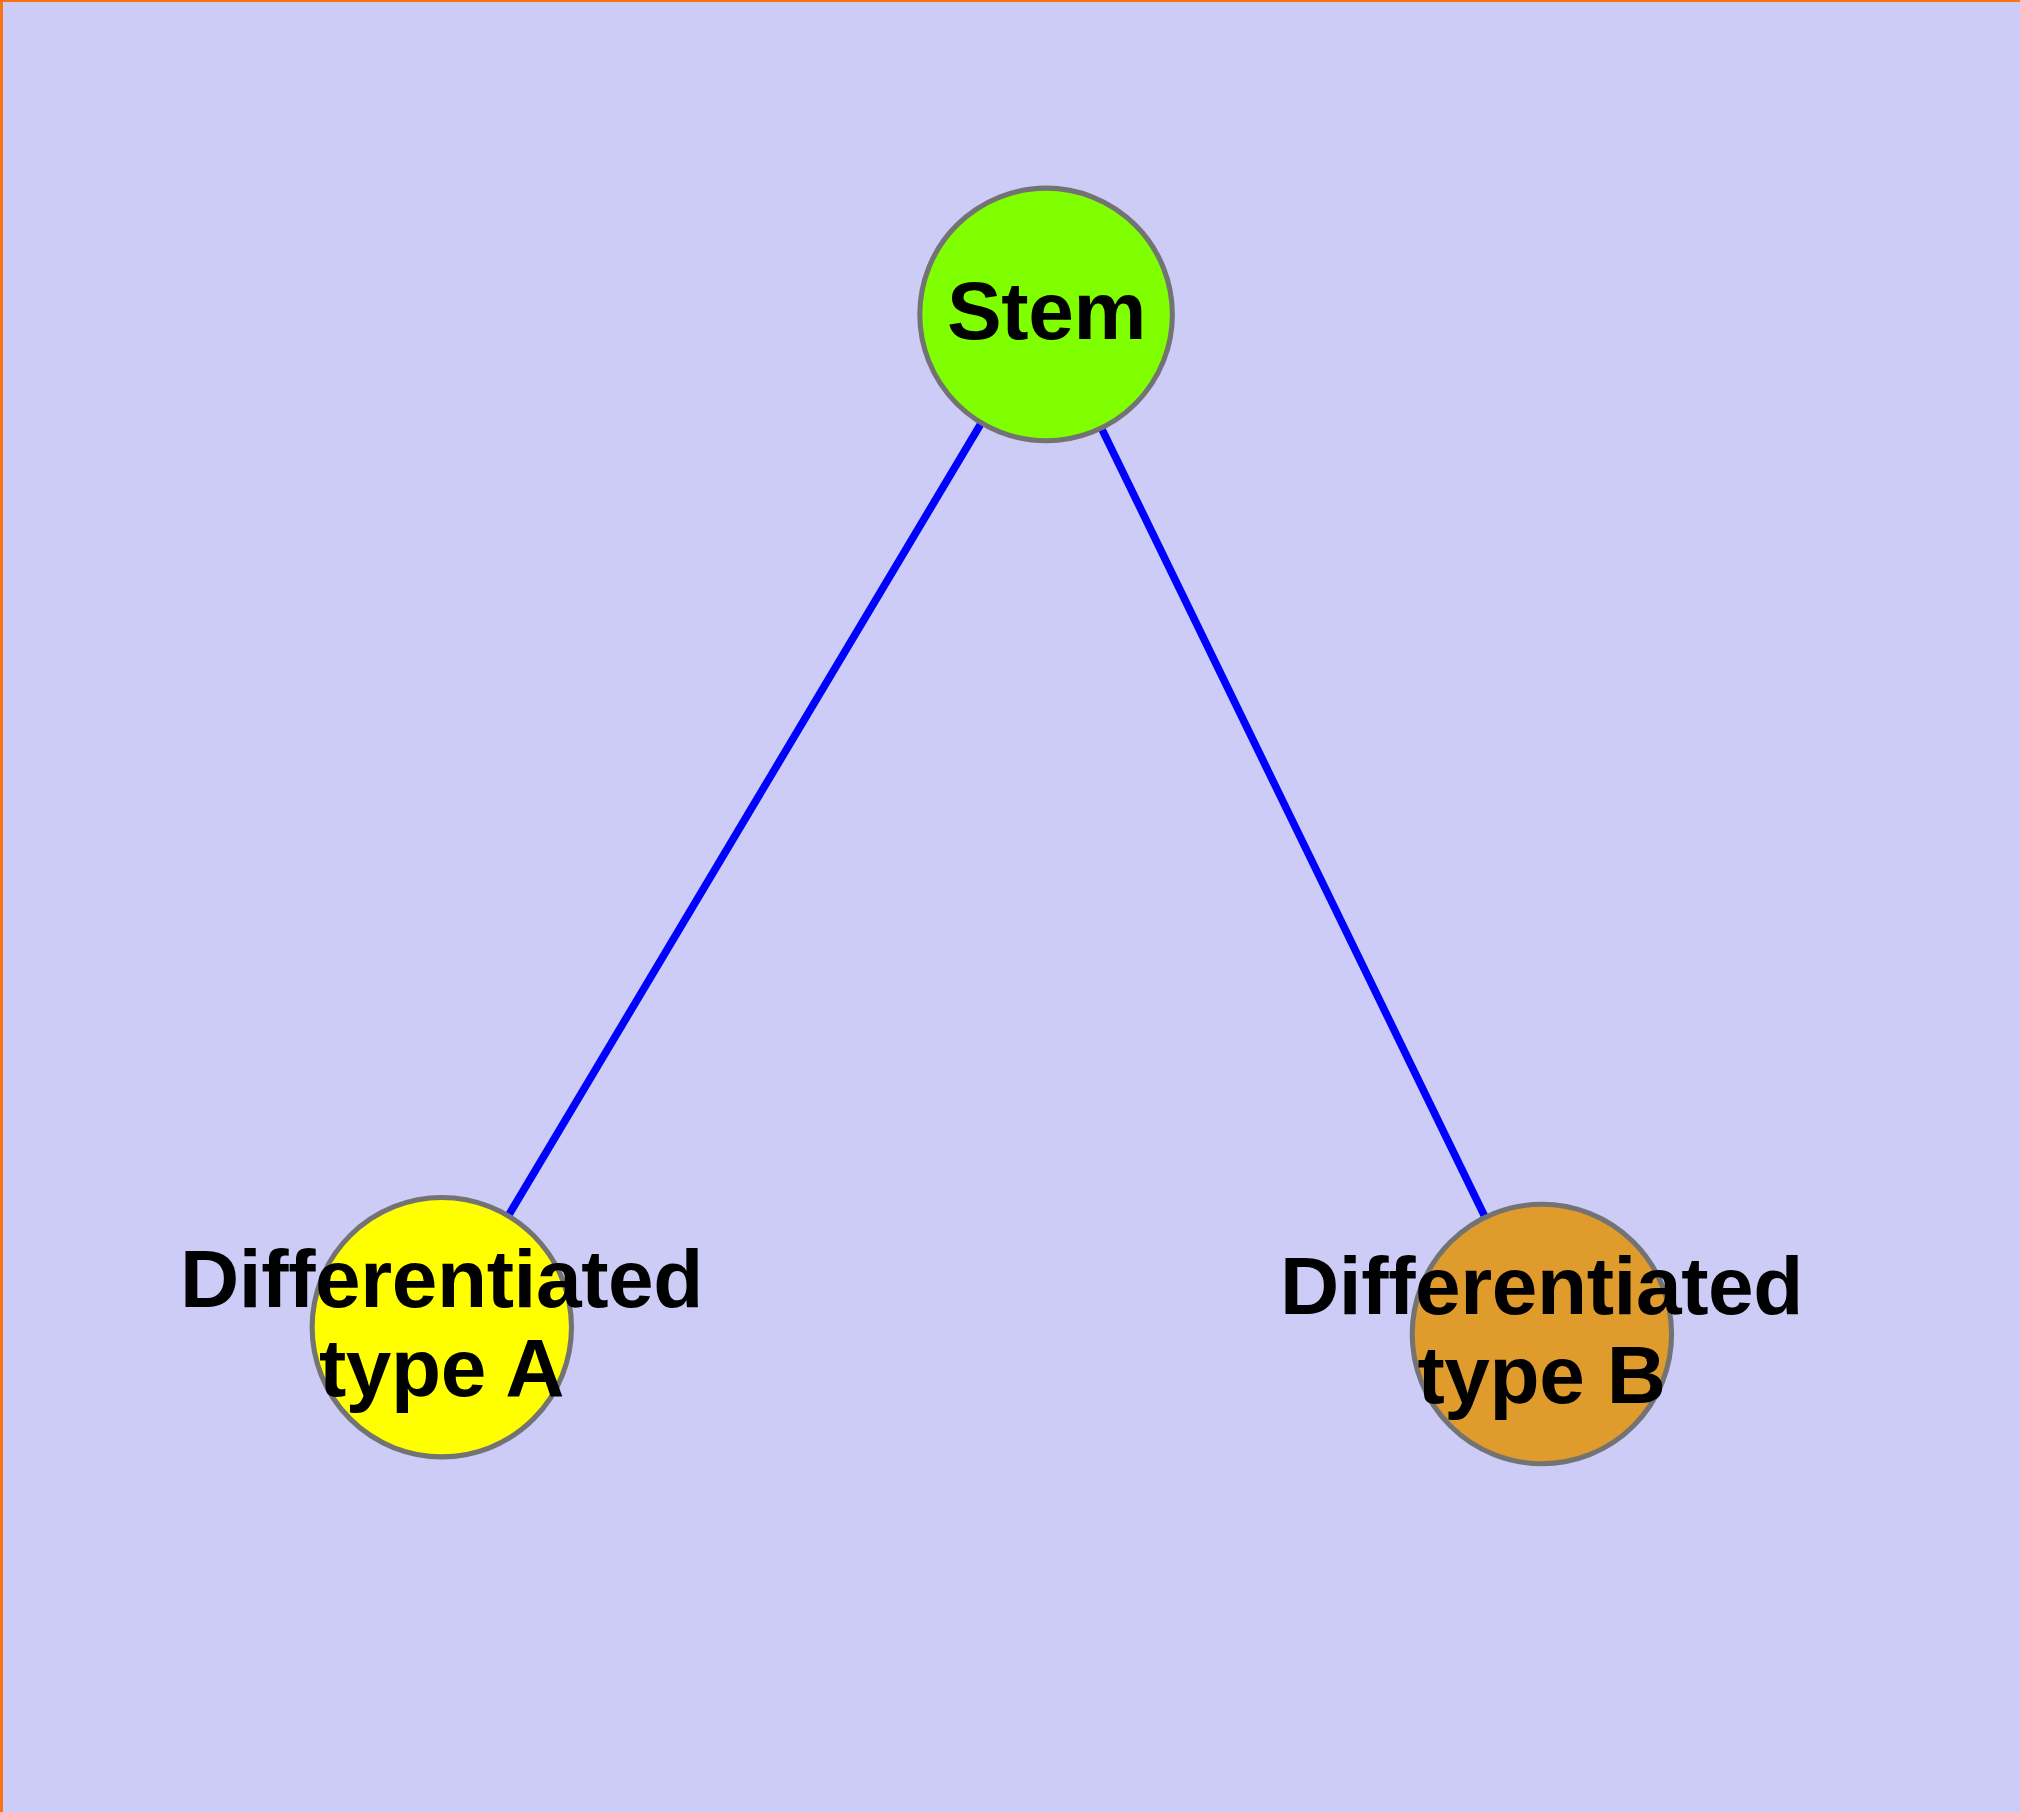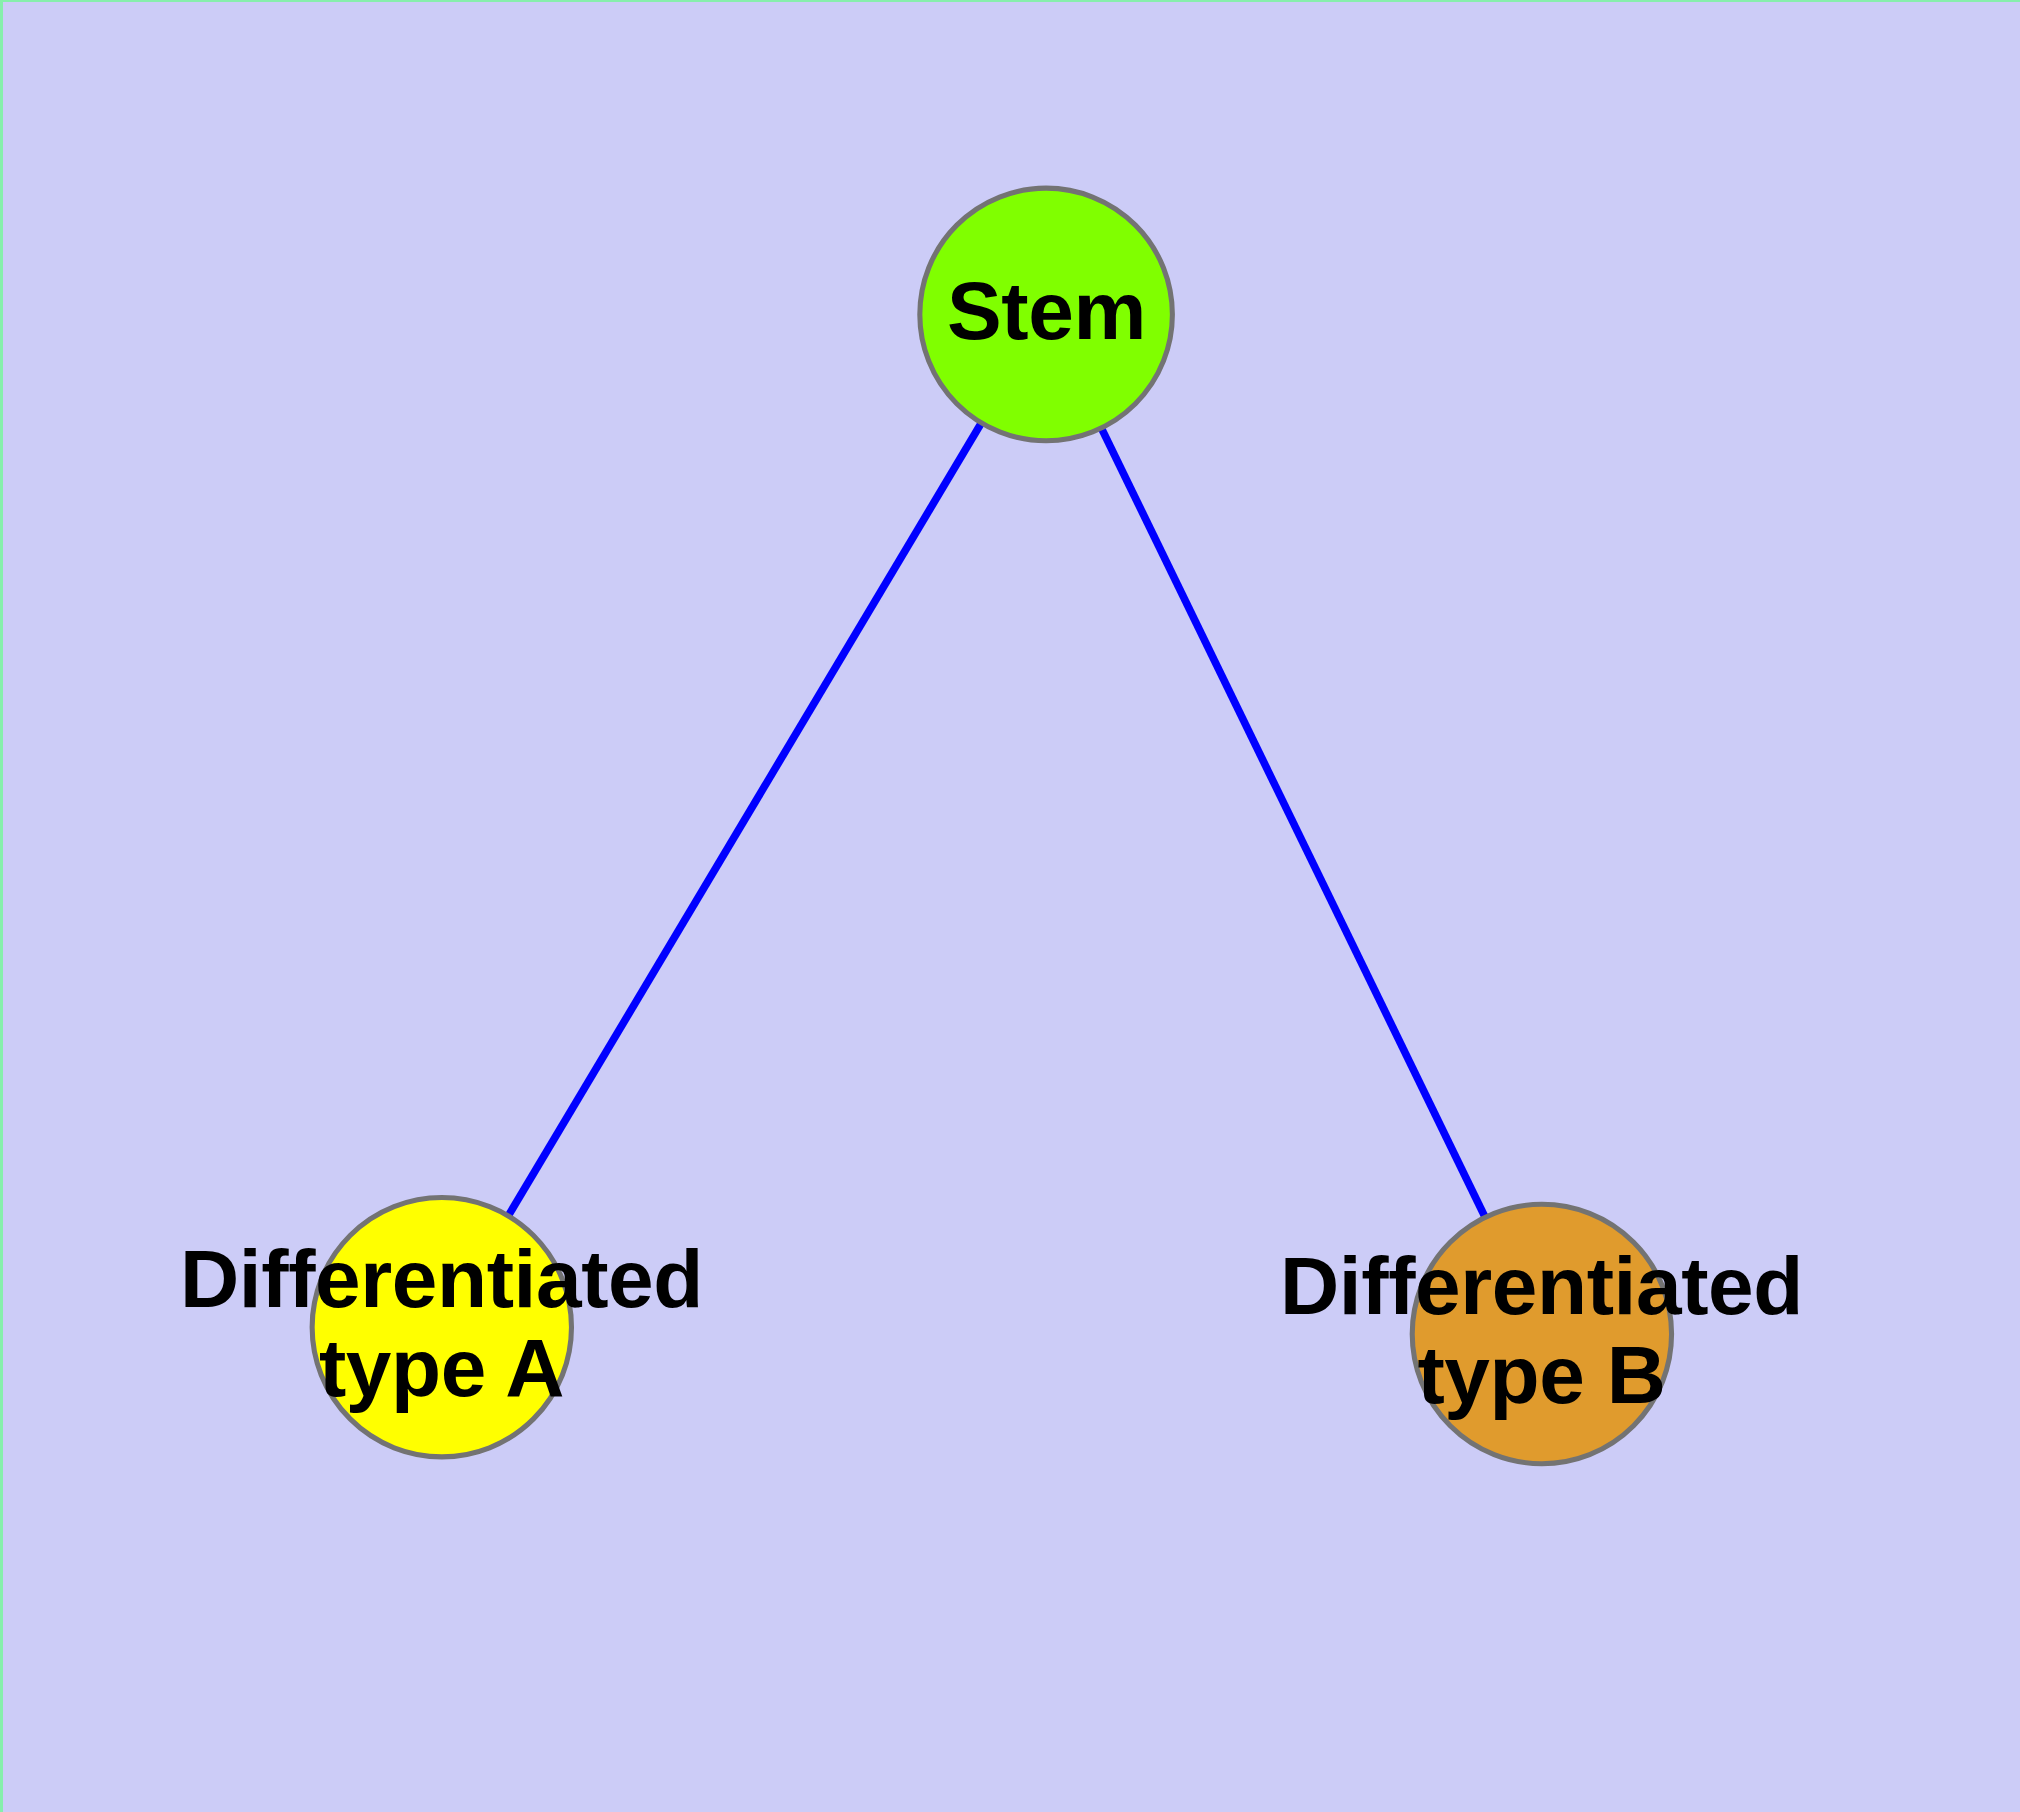--- a/index.html
+++ b/index.html
@@ -4,21 +4,21 @@
 <style>
   html, body {
     margin: 0;
     padding: 0;
     background: #ffffff;
   }
   #canvas {
     position: relative;
     width: 2021px;
     height: 1812px;
-    background: #86efac;
+    background: #f97316;
     overflow: hidden;
     font-family: "Liberation Sans", sans-serif;
   }
   #plot-bg {
     position: absolute;
     left: 2.5px;
     top: 1.7px;
     right: 0;
     bottom: 0;
     background: #ccccf7;

